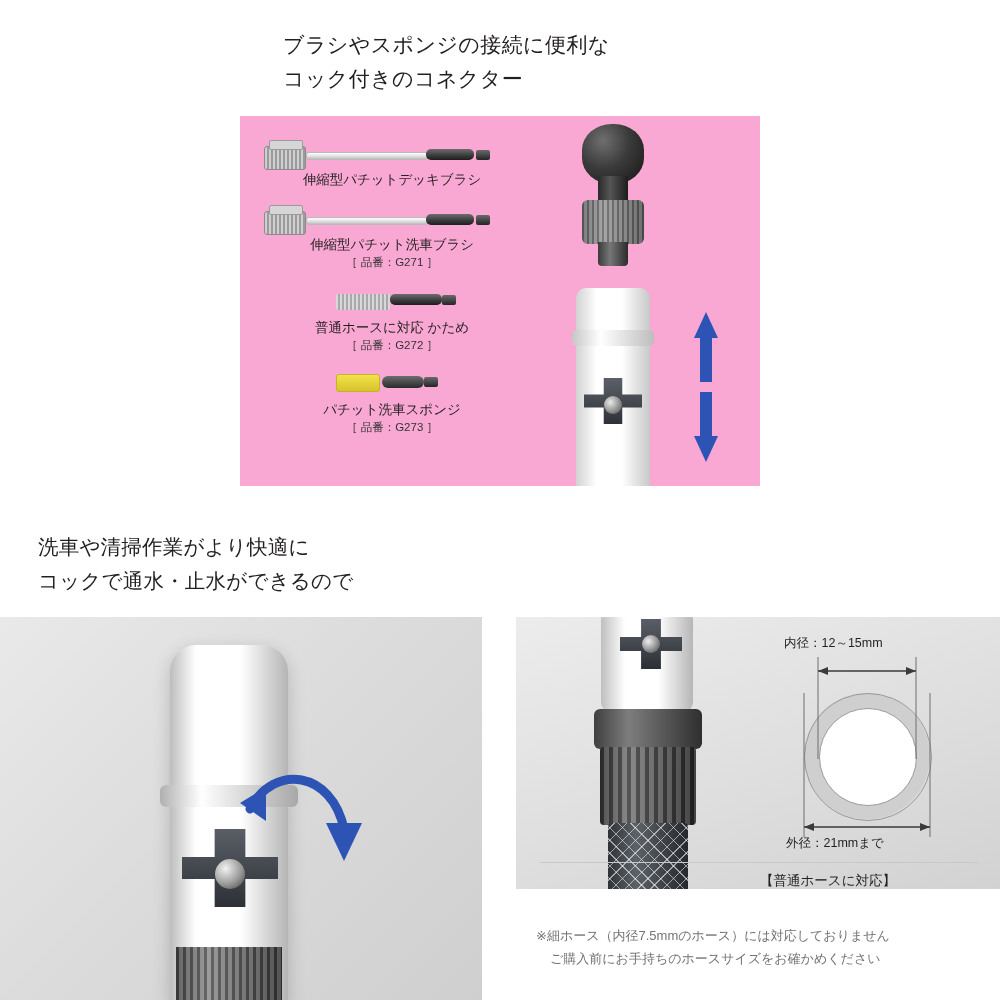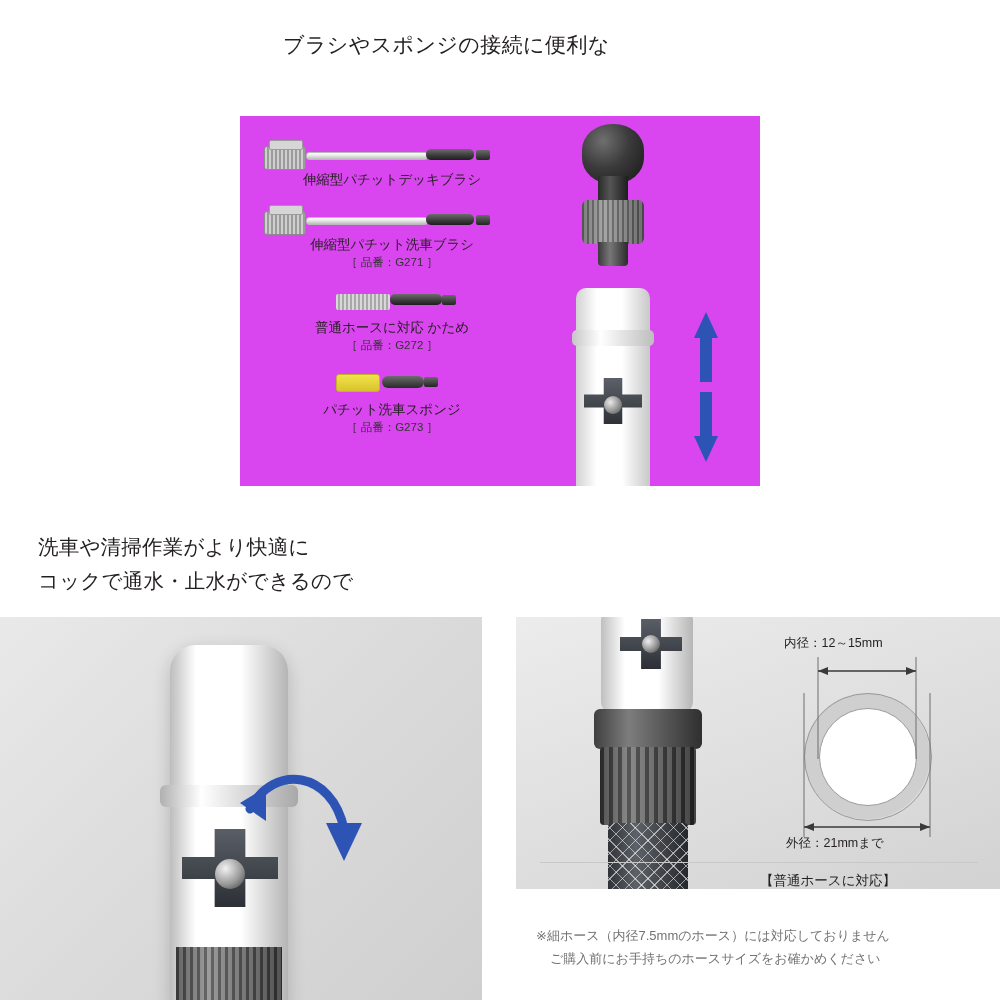--- a/index.html
+++ b/index.html
@@ -15,21 +15,21 @@
 
   
   .top-heading{
     position:absolute;left:283px;top:28px;width:620px;
     font-size:21px;line-height:1.62;letter-spacing:.02em;color:#231f20;
   }
   .top-heading div{white-space:nowrap;}
 
   .top-panel{
     position:absolute;left:240px;top:116px;width:520px;height:370px;
-    background:#d946ef;
+    background:#f9a8d4;
   }
 
   
   .prod-list{position:absolute;left:18px;top:18px;width:268px;}
   .prod{position:relative;margin-bottom:10px;text-align:center;}
   .prod-name{font-size:13.5px;line-height:1.35;color:#231f20;white-space:nowrap;}
   .prod-code{font-size:11.5px;line-height:1.5;color:#333;white-space:nowrap;}
 
   
   .art{height:34px;position:relative;margin-bottom:3px;}
@@ -226,20 +226,21 @@
   .note div{white-space:nowrap;}
   .note div:nth-child(2){padding-left:14px;}
 </style>
 </head>
 <body>
 
 <div class="page">
 
   <div class="top-heading">
     <div>ブラシやスポンジの接続に便利な</div>
+    <div>コック付きのコネクター</div>
   </div>
 
   <div class="top-panel">
 
     <div class="prod-list">
 
       <div class="prod">
         <div class="art">
           <div class="head-deck" style="left:6px;top:12px;"></div>
           <div class="bar" style="left:48px;top:18px;width:120px;"></div>

